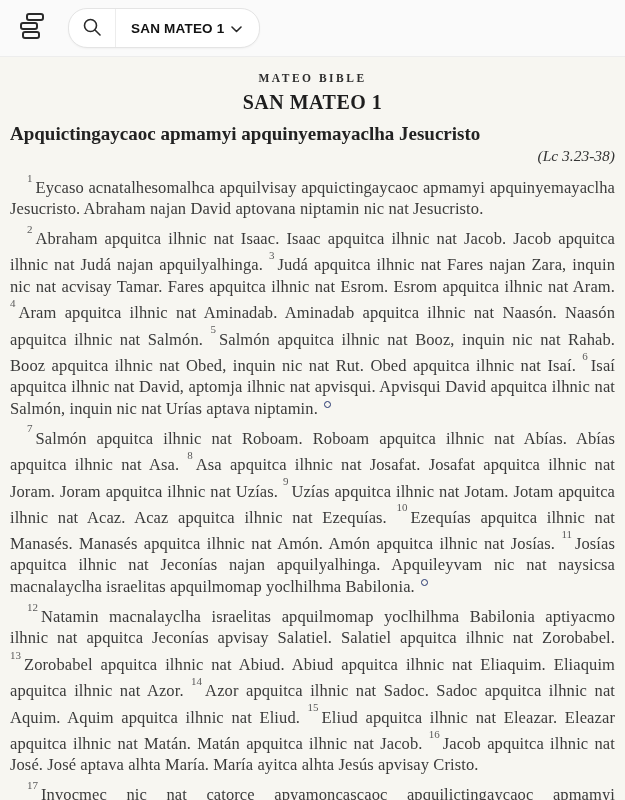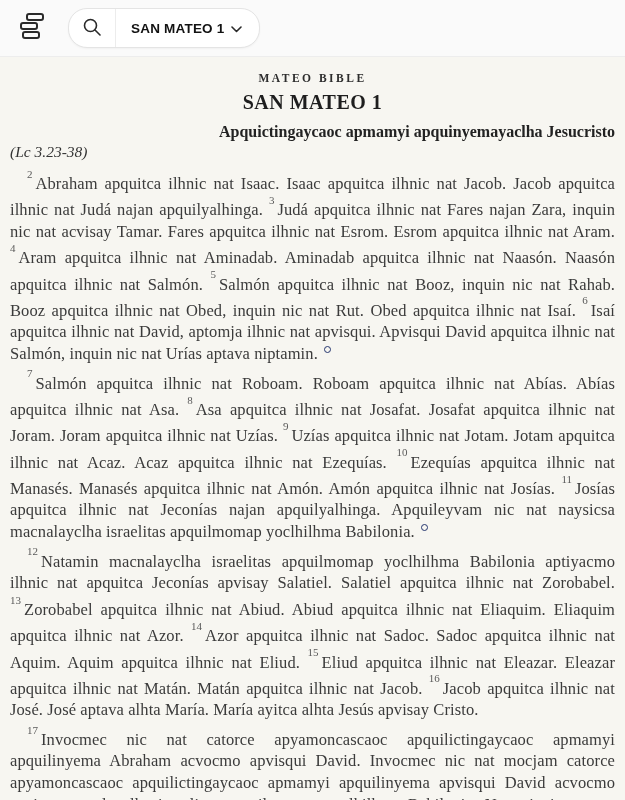--- a/index.html
+++ b/index.html
@@ -41,25 +41,25 @@
   .reader{padding:0 10px;box-sizing:border-box;}
   .bible-name{
     text-align:center;margin:15px 0 7px;
     font-size:11.5px;font-weight:700;letter-spacing:2.5px;color:#2e2e2e;
   }
   .chapter-title{
     text-align:center;margin:0 0 9px;
     font-size:20px;font-weight:600;letter-spacing:0.5px;color:#1e1e1e;
   }
   .section-heading{
-    text-align:right;margin:0 0 2px;
-    font-size:16px;font-weight:700;color:#222222;
+    text-align:left;margin:0 0 2px;
+    font-size:19px;font-weight:700;color:#222222;
   }
   .cross-ref{
-    text-align:left;margin:0 0 7px;
+    text-align:right;margin:0 0 7px;
     font-size:15.5px;font-style:italic;color:#333333;
   }
   .verses p{
     margin:0 0 3px;text-align:justify;text-indent:17px;
     font-size:16.5px;line-height:21.8px;color:#3b3b3b;
     letter-spacing:0.1px;
   }
   .vnum{
     font-size:11px;color:#5a5a5a;
     position:relative;top:-4.5px;margin-right:3px;letter-spacing:0;
@@ -105,18 +105,19 @@
   </div>
 </div>
 
 <div class="reader">
   <div class="bible-name">MATEO BIBLE</div>
   <div class="chapter-title">SAN MATEO 1</div>
   <div class="section-heading">Apquictingaycaoc apmamyi apquinyemayaclha Jesucristo</div>
   <div class="cross-ref">(Lc 3.23-38)</div>
 
   <div class="verses" id="verses">
+      <p><sup class="vnum">1</sup><span>Eycaso acnatalhesomalhca apquilvisay apquictingaycaoc apmamyi apquinyemayaclha Jesucristo. Abraham najan David aptovana niptamin nic nat Jesucristo.</span></p>
       <p><sup class="vnum">2</sup><span>Abraham apquitca ilhnic nat Isaac. Isaac apquitca ilhnic nat Jacob. Jacob apquitca ilhnic nat Judá najan apquilyalhinga.</span> <sup class="vnum">3</sup><span>Judá apquitca ilhnic nat Fares najan Zara, inquin nic nat acvisay Tamar. Fares apquitca ilhnic nat Esrom. Esrom apquitca ilhnic nat Aram.</span> <sup class="vnum">4</sup><span>Aram apquitca ilhnic nat Aminadab. Aminadab apquitca ilhnic nat Naasón. Naasón apquitca ilhnic nat Salmón.</span> <sup class="vnum">5</sup><span>Salmón apquitca ilhnic nat Booz, inquin nic nat Rahab. Booz apquitca ilhnic nat Obed, inquin nic nat Rut. Obed apquitca ilhnic nat Isaí.</span> <sup class="vnum">6</sup><span>Isaí apquitca ilhnic nat David, aptomja ilhnic nat apvisqui. Apvisqui David apquitca ilhnic nat Salmón, inquin nic nat Urías aptava niptamin.</span><span class="fnote"></span></p>
       <p><sup class="vnum">7</sup><span>Salmón apquitca ilhnic nat Roboam. Roboam apquitca ilhnic nat Abías. Abías apquitca ilhnic nat Asa.</span> <sup class="vnum">8</sup><span>Asa apquitca ilhnic nat Josafat. Josafat apquitca ilhnic nat Joram. Joram apquitca ilhnic nat Uzías.</span> <sup class="vnum">9</sup><span>Uzías apquitca ilhnic nat Jotam. Jotam apquitca ilhnic nat Acaz. Acaz apquitca ilhnic nat Ezequías.</span> <sup class="vnum">10</sup><span>Ezequías apquitca ilhnic nat Manasés. Manasés apquitca ilhnic nat Amón. Amón apquitca ilhnic nat Josías.</span> <sup class="vnum">11</sup><span>Josías apquitca ilhnic nat Jeconías najan apquilyalhinga. Apquileyvam nic nat naysicsa macnalayclha israelitas apquilmomap yoclhilhma Babilonia.</span><span class="fnote"></span></p>
       <p><sup class="vnum">12</sup><span>Natamin macnalayclha israelitas apquilmomap yoclhilhma Babilonia aptiyacmo ilhnic nat apquitca Jeconías apvisay Salatiel. Salatiel apquitca ilhnic nat Zorobabel.</span> <sup class="vnum">13</sup><span>Zorobabel apquitca ilhnic nat Abiud. Abiud apquitca ilhnic nat Eliaquim. Eliaquim apquitca ilhnic nat Azor.</span> <sup class="vnum">14</sup><span>Azor apquitca ilhnic nat Sadoc. Sadoc apquitca ilhnic nat Aquim. Aquim apquitca ilhnic nat Eliud.</span> <sup class="vnum">15</sup><span>Eliud apquitca ilhnic nat Eleazar. Eleazar apquitca ilhnic nat Matán. Matán apquitca ilhnic nat Jacob.</span> <sup class="vnum">16</sup><span>Jacob apquitca ilhnic nat José. José aptava alhta María. María ayitca alhta Jesús apvisay Cristo.</span></p>
       <p><sup class="vnum">17</sup><span>Invocmec nic nat catorce apyamoncascaoc apquilictingaycaoc apmamyi apquilinyema Abraham acvocmo apvisqui David. Invocmec nic nat mocjam catorce apyamoncascaoc apquilictingaycaoc apmamyi apquilinyema apvisqui David acvocmo acnim macnalayclha israelitas apquilmomap yoclhilhma Babilonia. Natamin invocmec nic nat mocjam catorce apyamoncascaoc apquilictingaycaoc apmamyi acvocmo acnim aptiyam Cristo.</span></p>
     </div>
 </div>
 
 </body></html>

